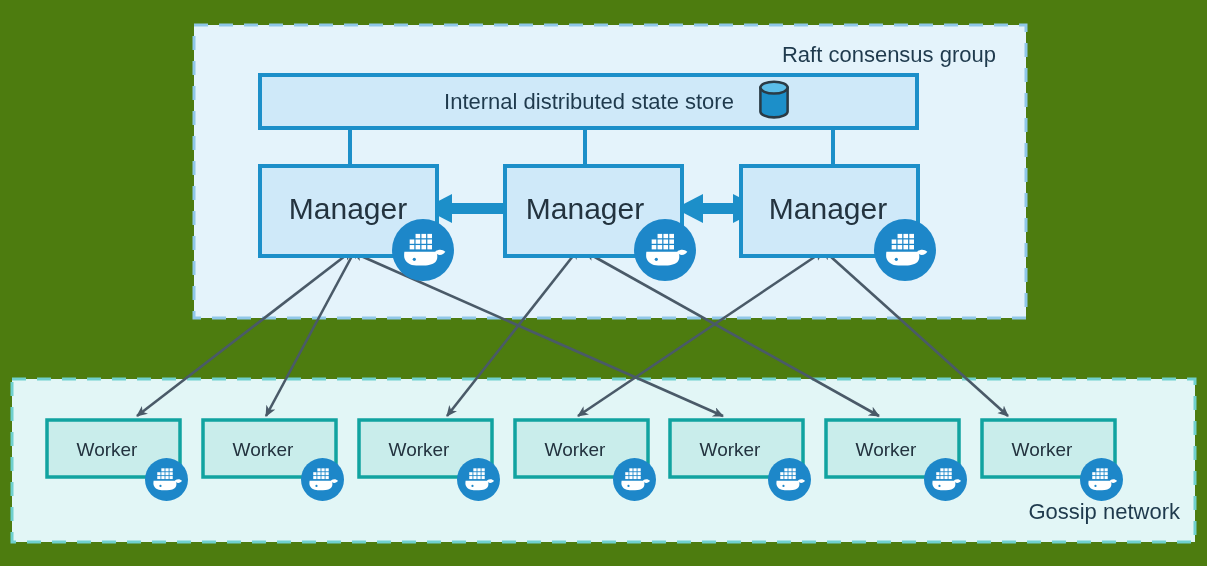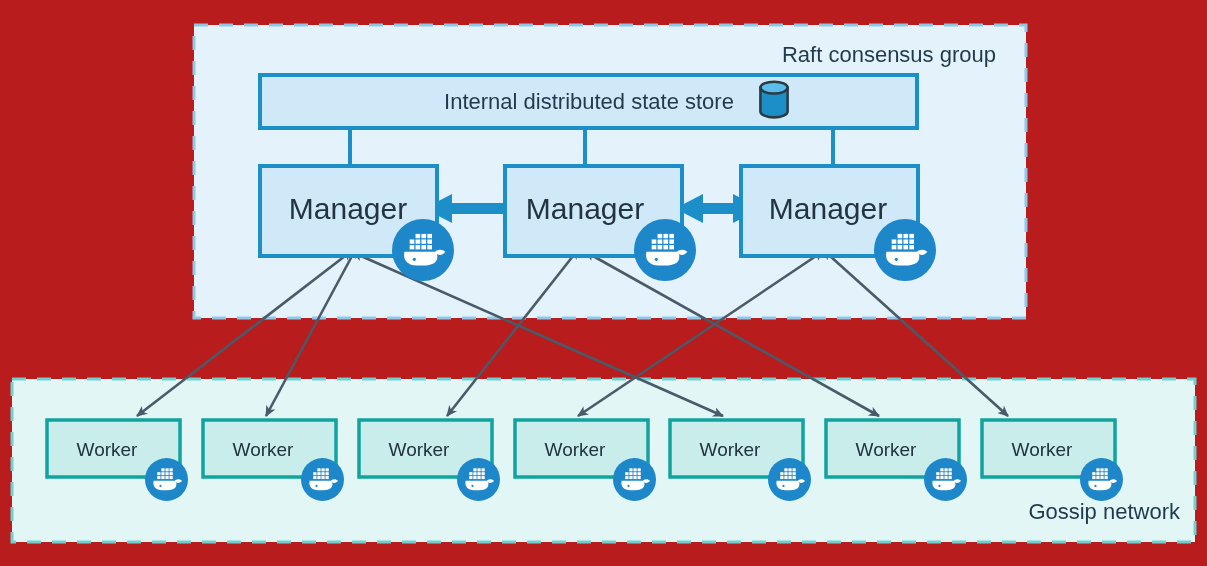--- a/index.html
+++ b/index.html
@@ -8,21 +8,21 @@
     padding: 0;
     background: #ffffff;
   }
   body {
     font-family: "Liberation Sans", sans-serif;
   }
   #stage {
     position: relative;
     width: 1207px;
     height: 566px;
-    background: #b91c1c;
+    background: #4d7c0f;
     overflow: hidden;
   }
   #diagram-svg {
     position: absolute;
     left: 0;
     top: 0;
     width: 1207px;
     height: 566px;
   }
   .grp-label {

